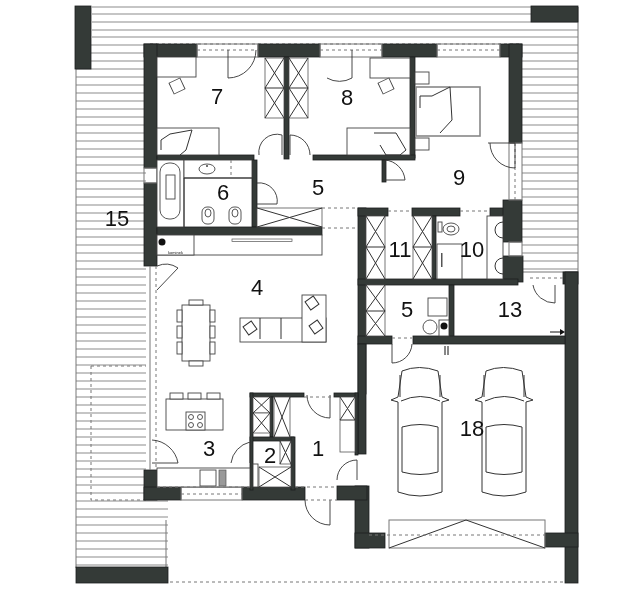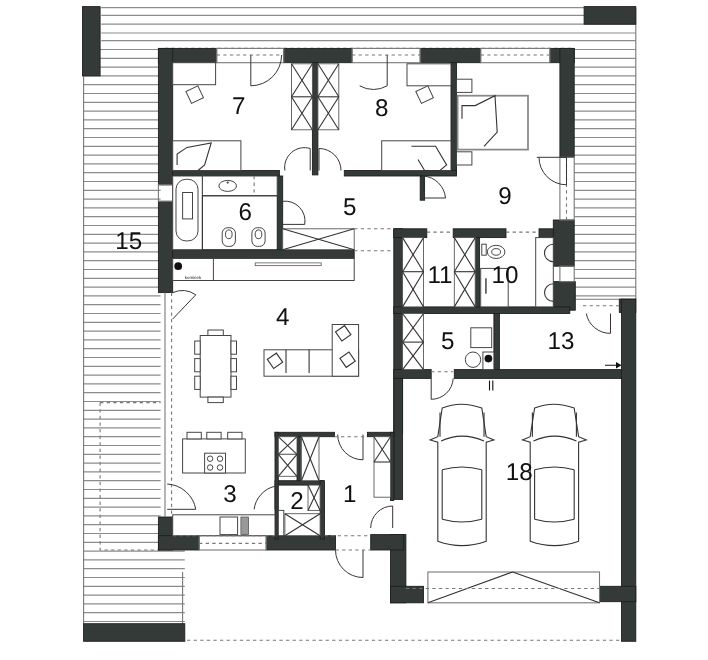--- a/index.html
+++ b/index.html
@@ -453,20 +453,20 @@
 
 <div class="room-num" style="left:318px;top:449px;">1</div>
 <div class="room-num" style="left:270px;top:456px;">2</div>
 <div class="room-num" style="left:209px;top:449px;">3</div>
 <div class="room-num" style="left:257px;top:288px;">4</div>
 <div class="room-num" style="left:318px;top:188px;">5</div>
 <div class="room-num" style="left:223px;top:193px;">6</div>
 <div class="room-num" style="left:217px;top:97px;">7</div>
 <div class="room-num" style="left:347px;top:98px;">8</div>
 <div class="room-num" style="left:459px;top:178px;">9</div>
-<div class="room-num" style="left:459px;top:250px;">10</div>
+<div class="room-num" style="left:472px;top:250px;">10</div>
 <div class="room-num" style="left:400px;top:250px;">11</div>
 <div class="room-num" style="left:407px;top:310px;">5</div>
 <div class="room-num" style="left:510px;top:310px;">13</div>
 <div class="room-num" style="left:472px;top:429px;">18</div>
 <div class="room-num" style="left:117px;top:219px;">15</div>
 
 <div class="tiny" style="left:168px;top:250px;">kominek</div>
 
 </body></html>

